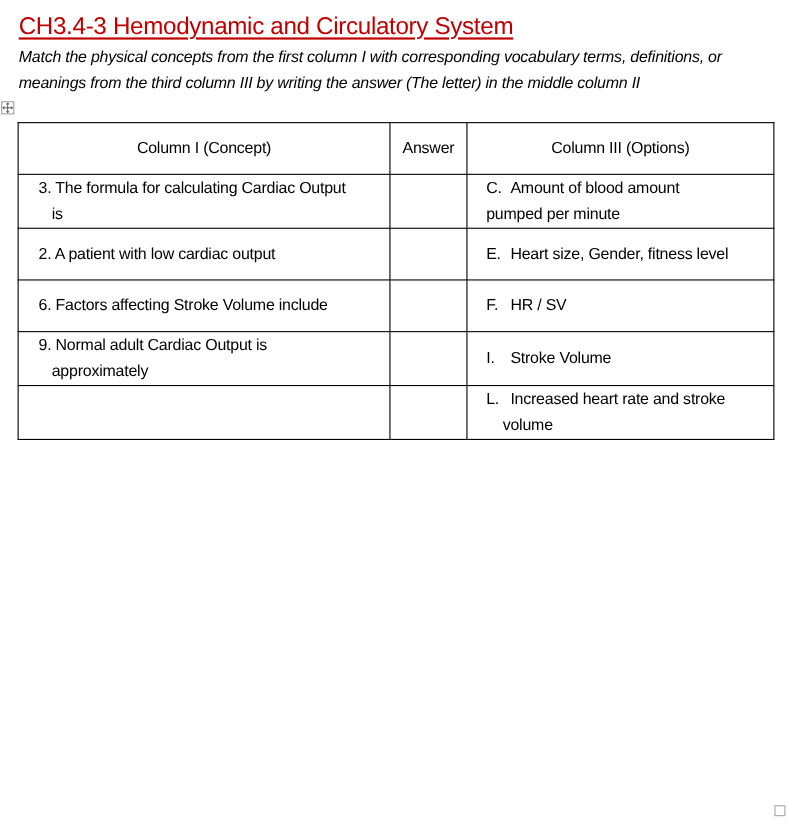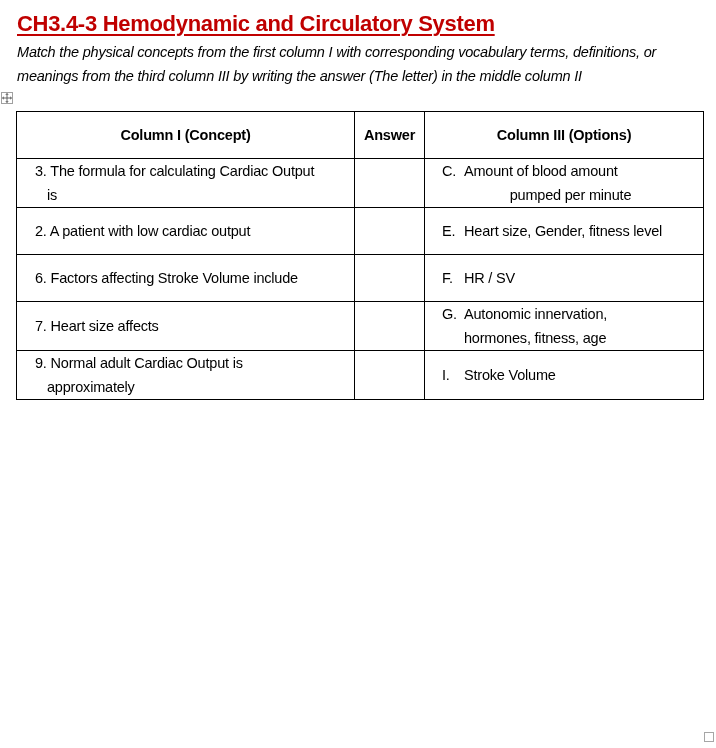--- a/index.html
+++ b/index.html
@@ -13,21 +13,21 @@
       position: relative;
       overflow: hidden;
       font-family: "Liberation Sans", sans-serif;
       color: #000000;
     }
     .title {
       position: absolute;
       left: 17px;
       top: 9px;
       font-size: 22px;
-      font-weight: bold;
+      font-weight: normal;
       color: #c00000;
       text-decoration: underline;
       text-decoration-thickness: 2px;
       text-underline-offset: 3px;
       letter-spacing: -0.3px;
       white-space: nowrap;
       line-height: 30px;
     }
     .instructions {
       position: absolute;
@@ -72,21 +72,21 @@
     }
     table.match td, table.match th {
       border: 1.5px solid #000000;
       font-size: 14.5px;
       line-height: 24px;
       letter-spacing: -0.2px;
       vertical-align: middle;
       padding: 0;
     }
     table.match th {
-      font-weight: bold;
+      font-weight: normal;
       text-align: center;
       height: 46px;
     }
     col.c1 { width: 338px; }
     col.c2 { width: 70px; }
     col.c3 { width: 279px; }
     tr.r td { height: 46px; }
     .concept {
       padding-left: 18px !important;
       padding-right: 6px !important;
@@ -101,21 +101,20 @@
     .option {
       padding-left: 17px !important;
       padding-right: 4px !important;
     }
     .option .cont {
       display: block;
       padding-left: 22px;
     }
     .option.noindent .cont {
       padding-left: 0;
-      text-align: center;
     }
     .option.smallindent .cont {
       padding-left: 15px;
     }
     .letter {
       display: inline-block;
       min-width: 22px;
     }
   </style>
 </head>
@@ -174,41 +173,39 @@
     <tr class="r">
       <td class="concept">
         <span>6. Factors affecting Stroke Volume include</span>
       </td>
       <td></td>
       <td class="option">
         <span class="letter">F.</span><span>HR / SV</span>
       </td>
     </tr>
 
-    <tr class="r">
-      <td class="concept">
-        <span>7. Heart size affects</span>
-      </td>
-      <td></td>
-      <td class="option">
-        <span class="letter">G.</span><span>Autonomic innervation,</span>
-        <span class="cont">hormones, fitness, age</span>
-      </td>
-    </tr>
 
 
     <tr class="r">
       <td class="concept">
         <span>9. Normal adult Cardiac Output is</span>
         <span class="cont">approximately</span>
       </td>
       <td></td>
       <td class="option">
         <span class="letter">I.</span><span>Stroke Volume</span>
       </td>
     </tr>
 
 
 
+    <tr class="r">
+      <td class="concept"></td>
+      <td></td>
+      <td class="option smallindent">
+        <span class="letter">L.</span><span>Increased heart rate and stroke</span>
+        <span class="cont">volume</span>
+      </td>
+    </tr>
   </tbody>
 </table>
 
 <div class="resize-handle"></div>
 
 </body></html>

